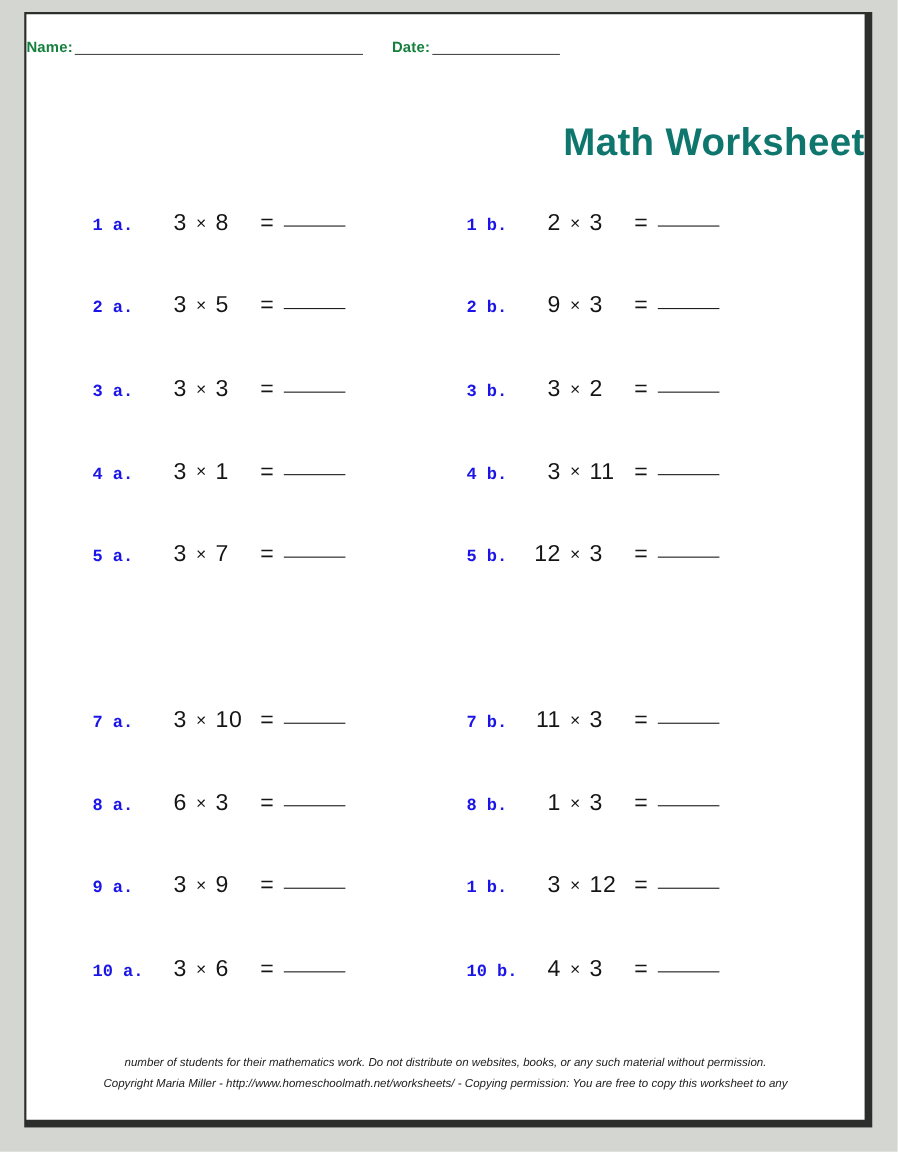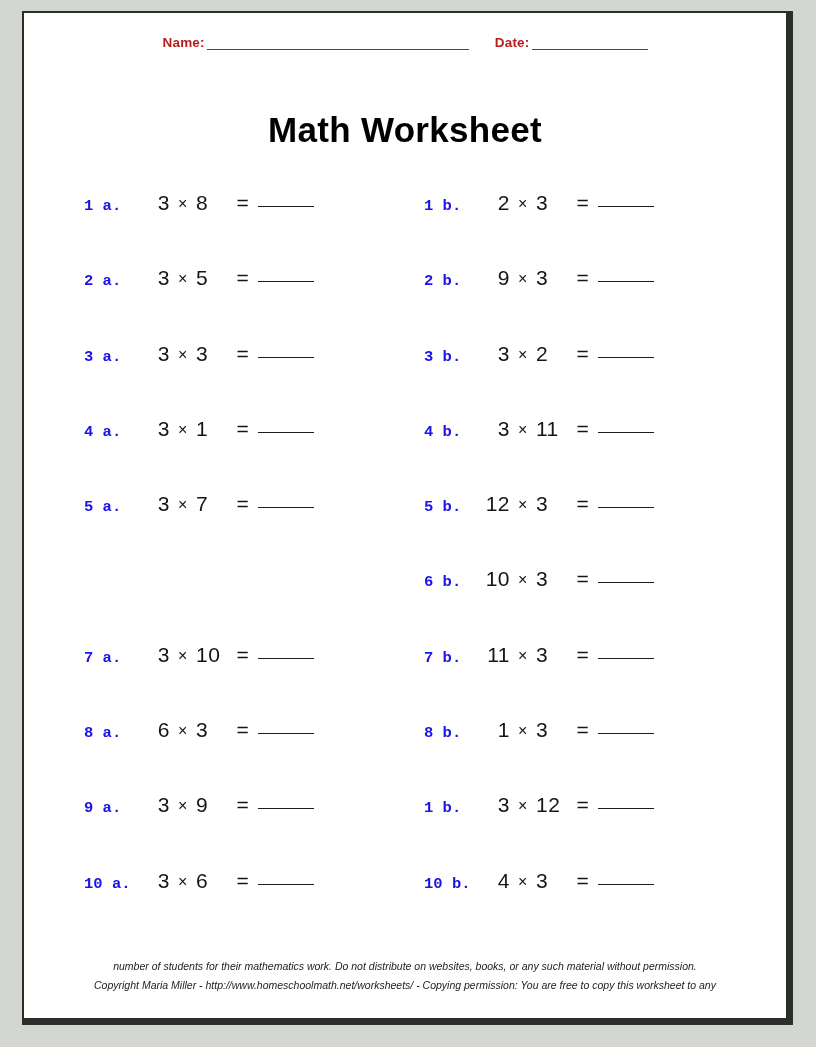--- a/index.html
+++ b/index.html
@@ -34,24 +34,23 @@
     width: 100%;
     height: 100%;
   }
 
   
   .namedate {
     position: absolute;
     left: 0;
     top: 22px;
     width: 100%;
-    text-align: center;
     font-size: 13.5px;
     font-weight: bold;
-    color: #b91c1c;
+    color: #15803d;
     white-space: nowrap;
   }
   .nd-label {
     font-weight: bold;
     letter-spacing: 0.2px;
   }
   .nd-rule {
     display: inline-block;
     border-bottom: 1.6px solid #4a4a4a;
     vertical-align: -3px;
@@ -60,24 +59,24 @@
   .nd-rule.long  { width: 262px; }
   .nd-rule.short { width: 116px; }
   .nd-gap { display: inline-block; width: 26px; }
 
   
   .title {
     position: absolute;
     left: 0;
     top: 97px;
     width: 100%;
-    text-align: center;
+    text-align: right;
     font-size: 35px;
     font-weight: bold;
-    color: #000000;
+    color: #0f766e;
     letter-spacing: 0.3px;
   }
 
   
   .problems {
     position: absolute;
     left: 0;
     top: 178px;
     width: 100%;
   }
@@ -208,23 +207,20 @@
       <div class="prow">
         <div class="cell col-a">
           <span class="pnum">5 a.</span><span class="expr"><span class="op1">3</span><span class="times">×</span><span class="op2">7</span><span class="eq">=</span><span class="blank"></span></span>
         </div>
         <div class="cell col-b">
           <span class="pnum">5 b.</span><span class="expr"><span class="op1">12</span><span class="times">×</span><span class="op2">3</span><span class="eq">=</span><span class="blank"></span></span>
         </div>
       </div>
 
       <div class="prow">
-        <div class="cell col-b">
-          <span class="pnum">6 b.</span><span class="expr"><span class="op1">10</span><span class="times">×</span><span class="op2">3</span><span class="eq">=</span><span class="blank"></span></span>
-        </div>
       </div>
 
       <div class="prow">
         <div class="cell col-a">
           <span class="pnum">7 a.</span><span class="expr"><span class="op1">3</span><span class="times">×</span><span class="op2">10</span><span class="eq">=</span><span class="blank"></span></span>
         </div>
         <div class="cell col-b">
           <span class="pnum">7 b.</span><span class="expr"><span class="op1">11</span><span class="times">×</span><span class="op2">3</span><span class="eq">=</span><span class="blank"></span></span>
         </div>
       </div>

